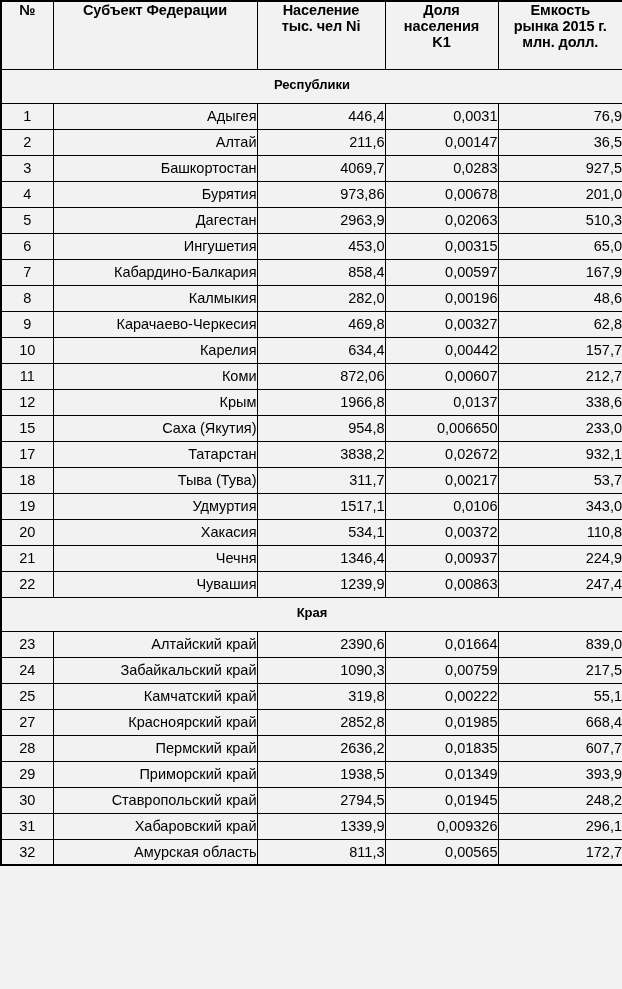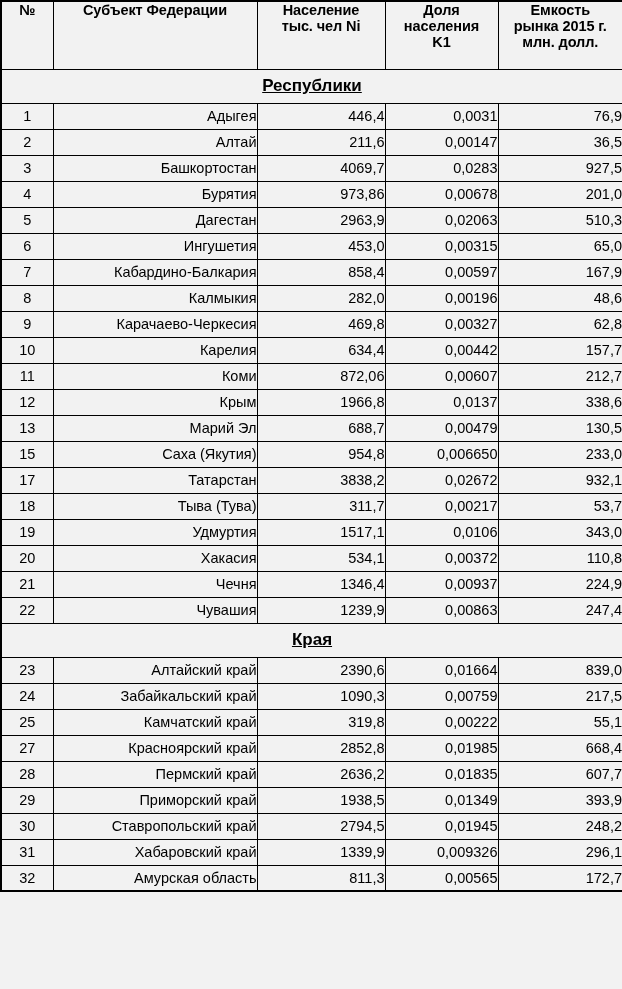--- a/index.html
+++ b/index.html
@@ -55,22 +55,21 @@
     font-size: 14.5px;
     letter-spacing: -0.1px;
   }
   thead th .hl { display: block; white-space: nowrap; }
 
   tr.section-row td {
     font-weight: bold;
     text-align: center;
     height: 26px;
     padding: 3px 0 4px 0;
-    font-size: 17px;
-    text-decoration: underline;
+    font-size: 13px;
   }
 
   tbody tr.data-row td {
     height: 26px;
     box-sizing: border-box;
   }
   td.cell-num {
     text-align: center;
     font-size: 14.5px;
     padding: 2px 0 3px 0;
@@ -211,27 +210,20 @@
           <td class="cell-cap">212,7</td>
         </tr>
         <tr class="data-row">
           <td class="cell-num">12</td>
           <td class="cell-name">Крым</td>
           <td class="cell-pop">1966,8</td>
           <td class="cell-share">0,0137</td>
           <td class="cell-cap">338,6</td>
         </tr>
         <tr class="data-row">
-          <td class="cell-num">13</td>
-          <td class="cell-name">Марий Эл</td>
-          <td class="cell-pop">688,7</td>
-          <td class="cell-share">0,00479</td>
-          <td class="cell-cap">130,5</td>
-        </tr>
-        <tr class="data-row">
           <td class="cell-num">15</td>
           <td class="cell-name">Саха (Якутия)</td>
           <td class="cell-pop">954,8</td>
           <td class="cell-share">0,006650</td>
           <td class="cell-cap">233,0</td>
         </tr>
         <tr class="data-row">
           <td class="cell-num">17</td>
           <td class="cell-name">Татарстан</td>
           <td class="cell-pop">3838,2</td>

